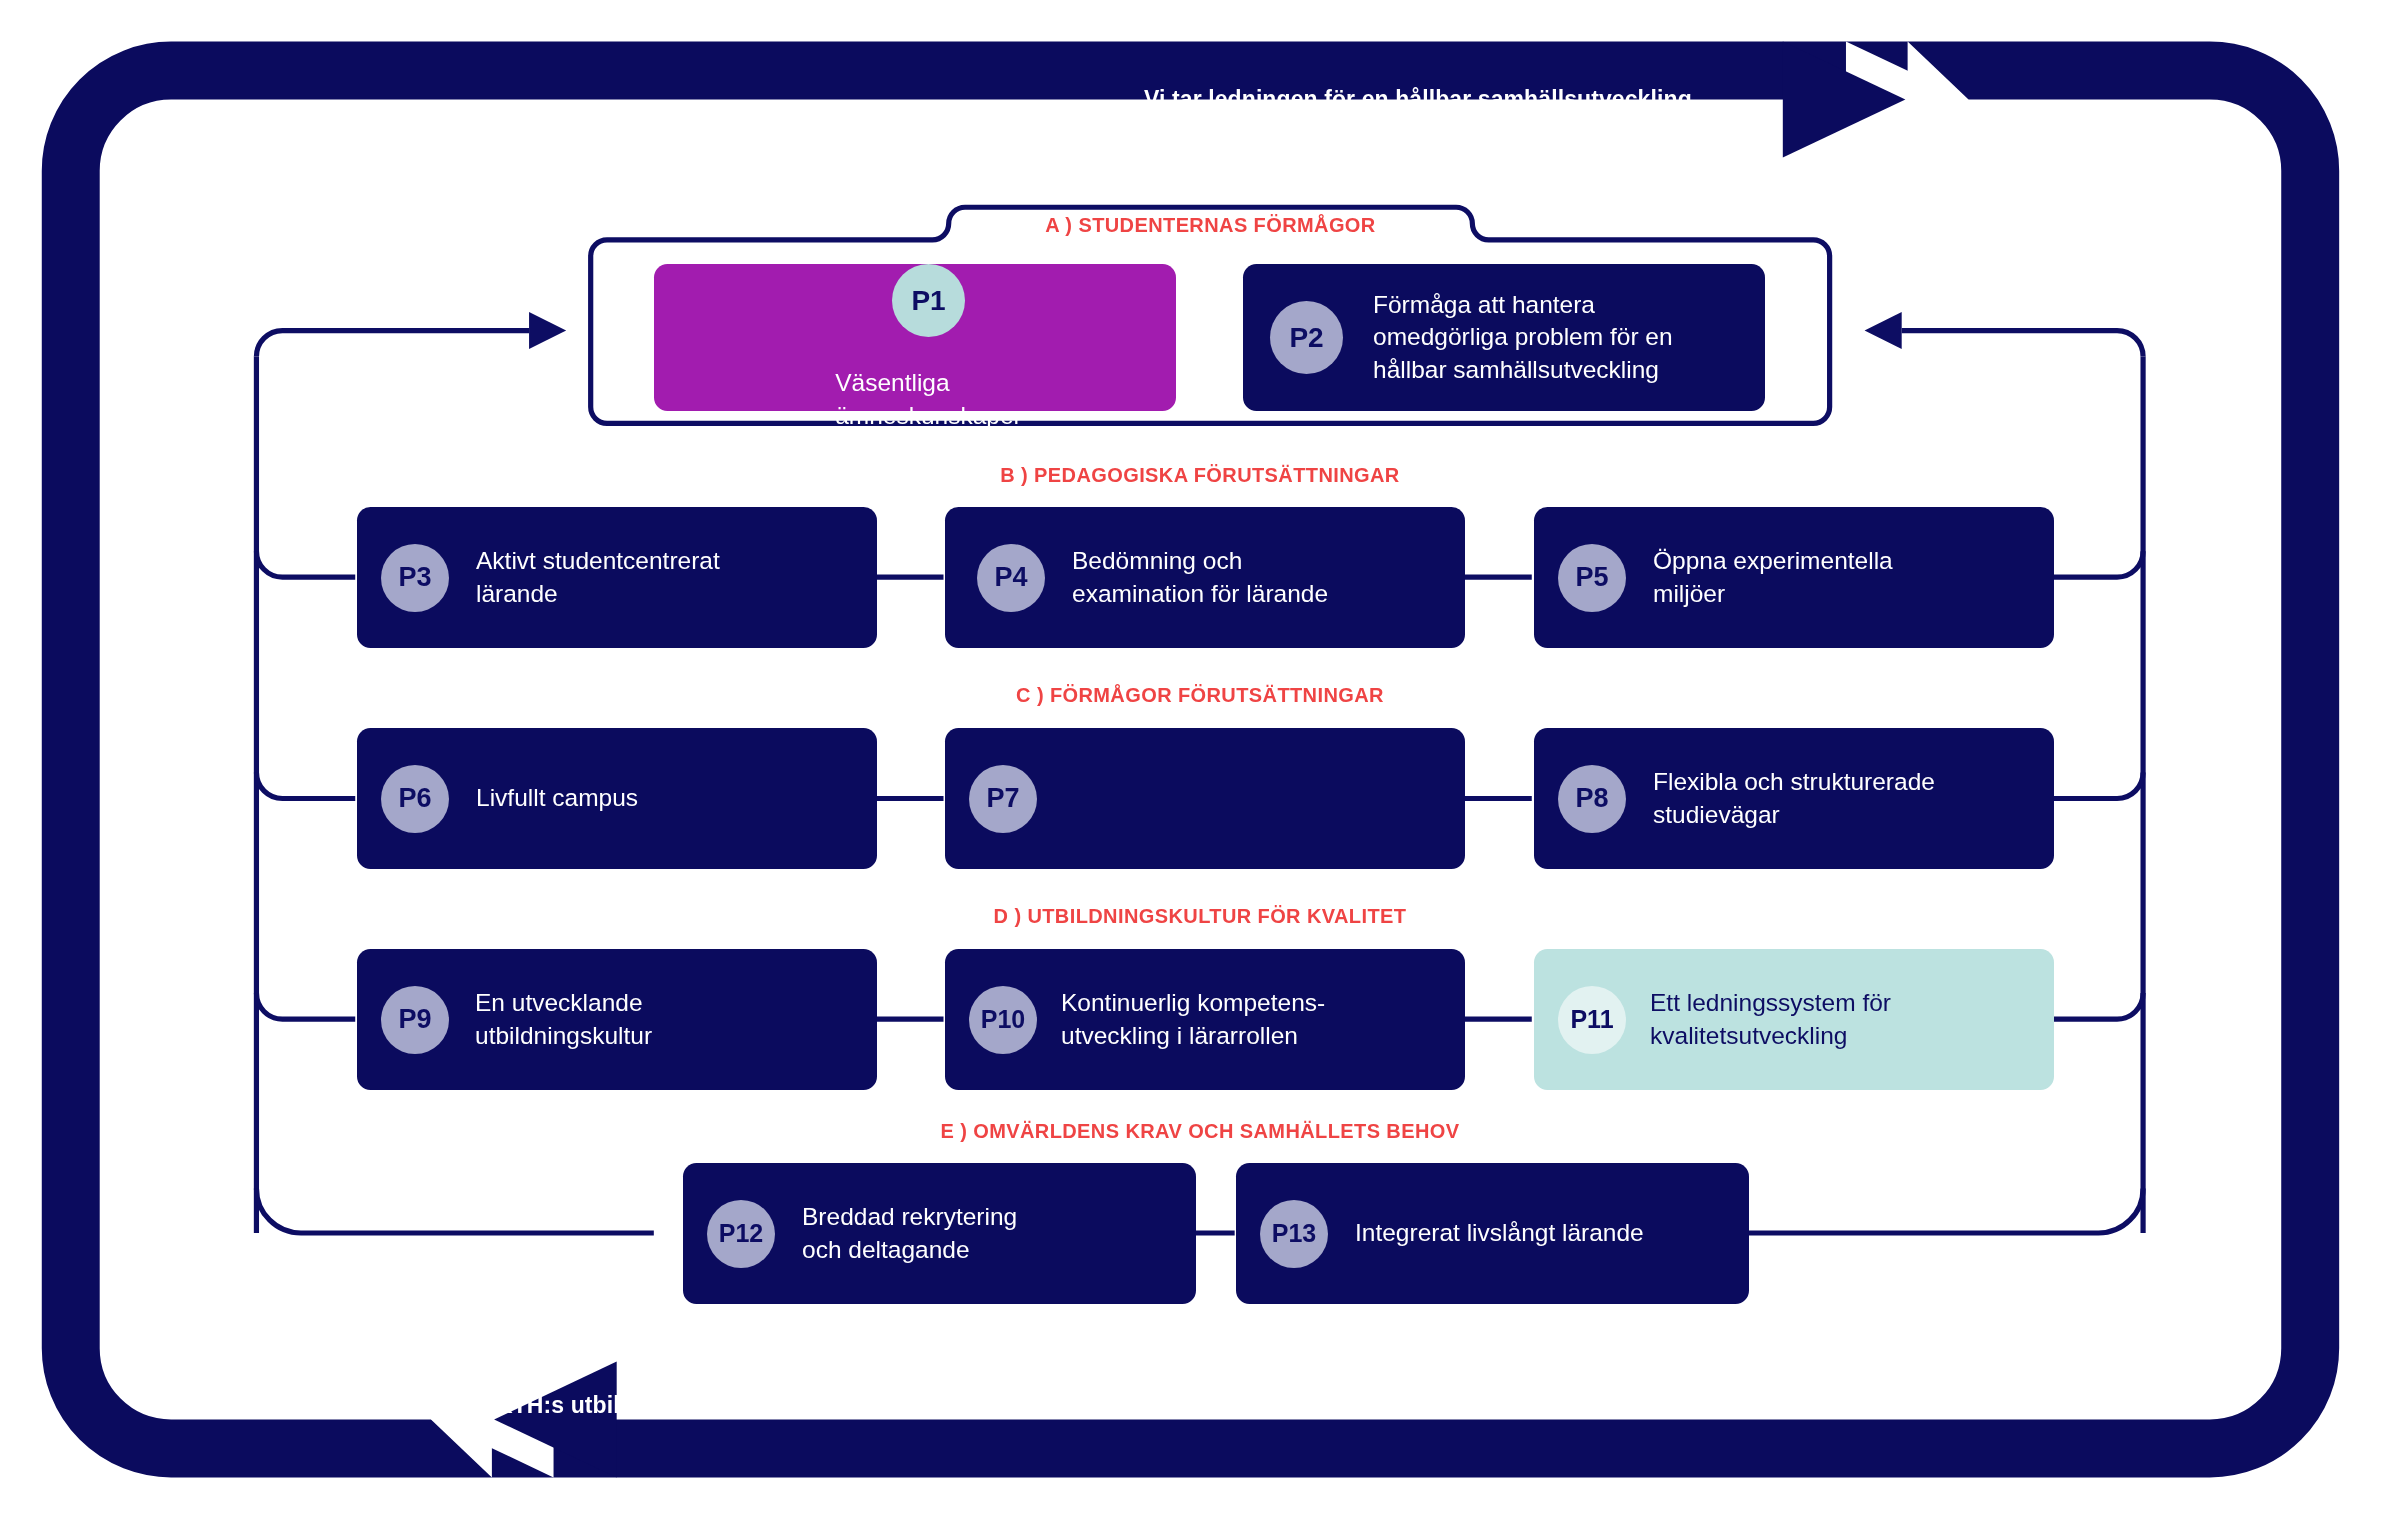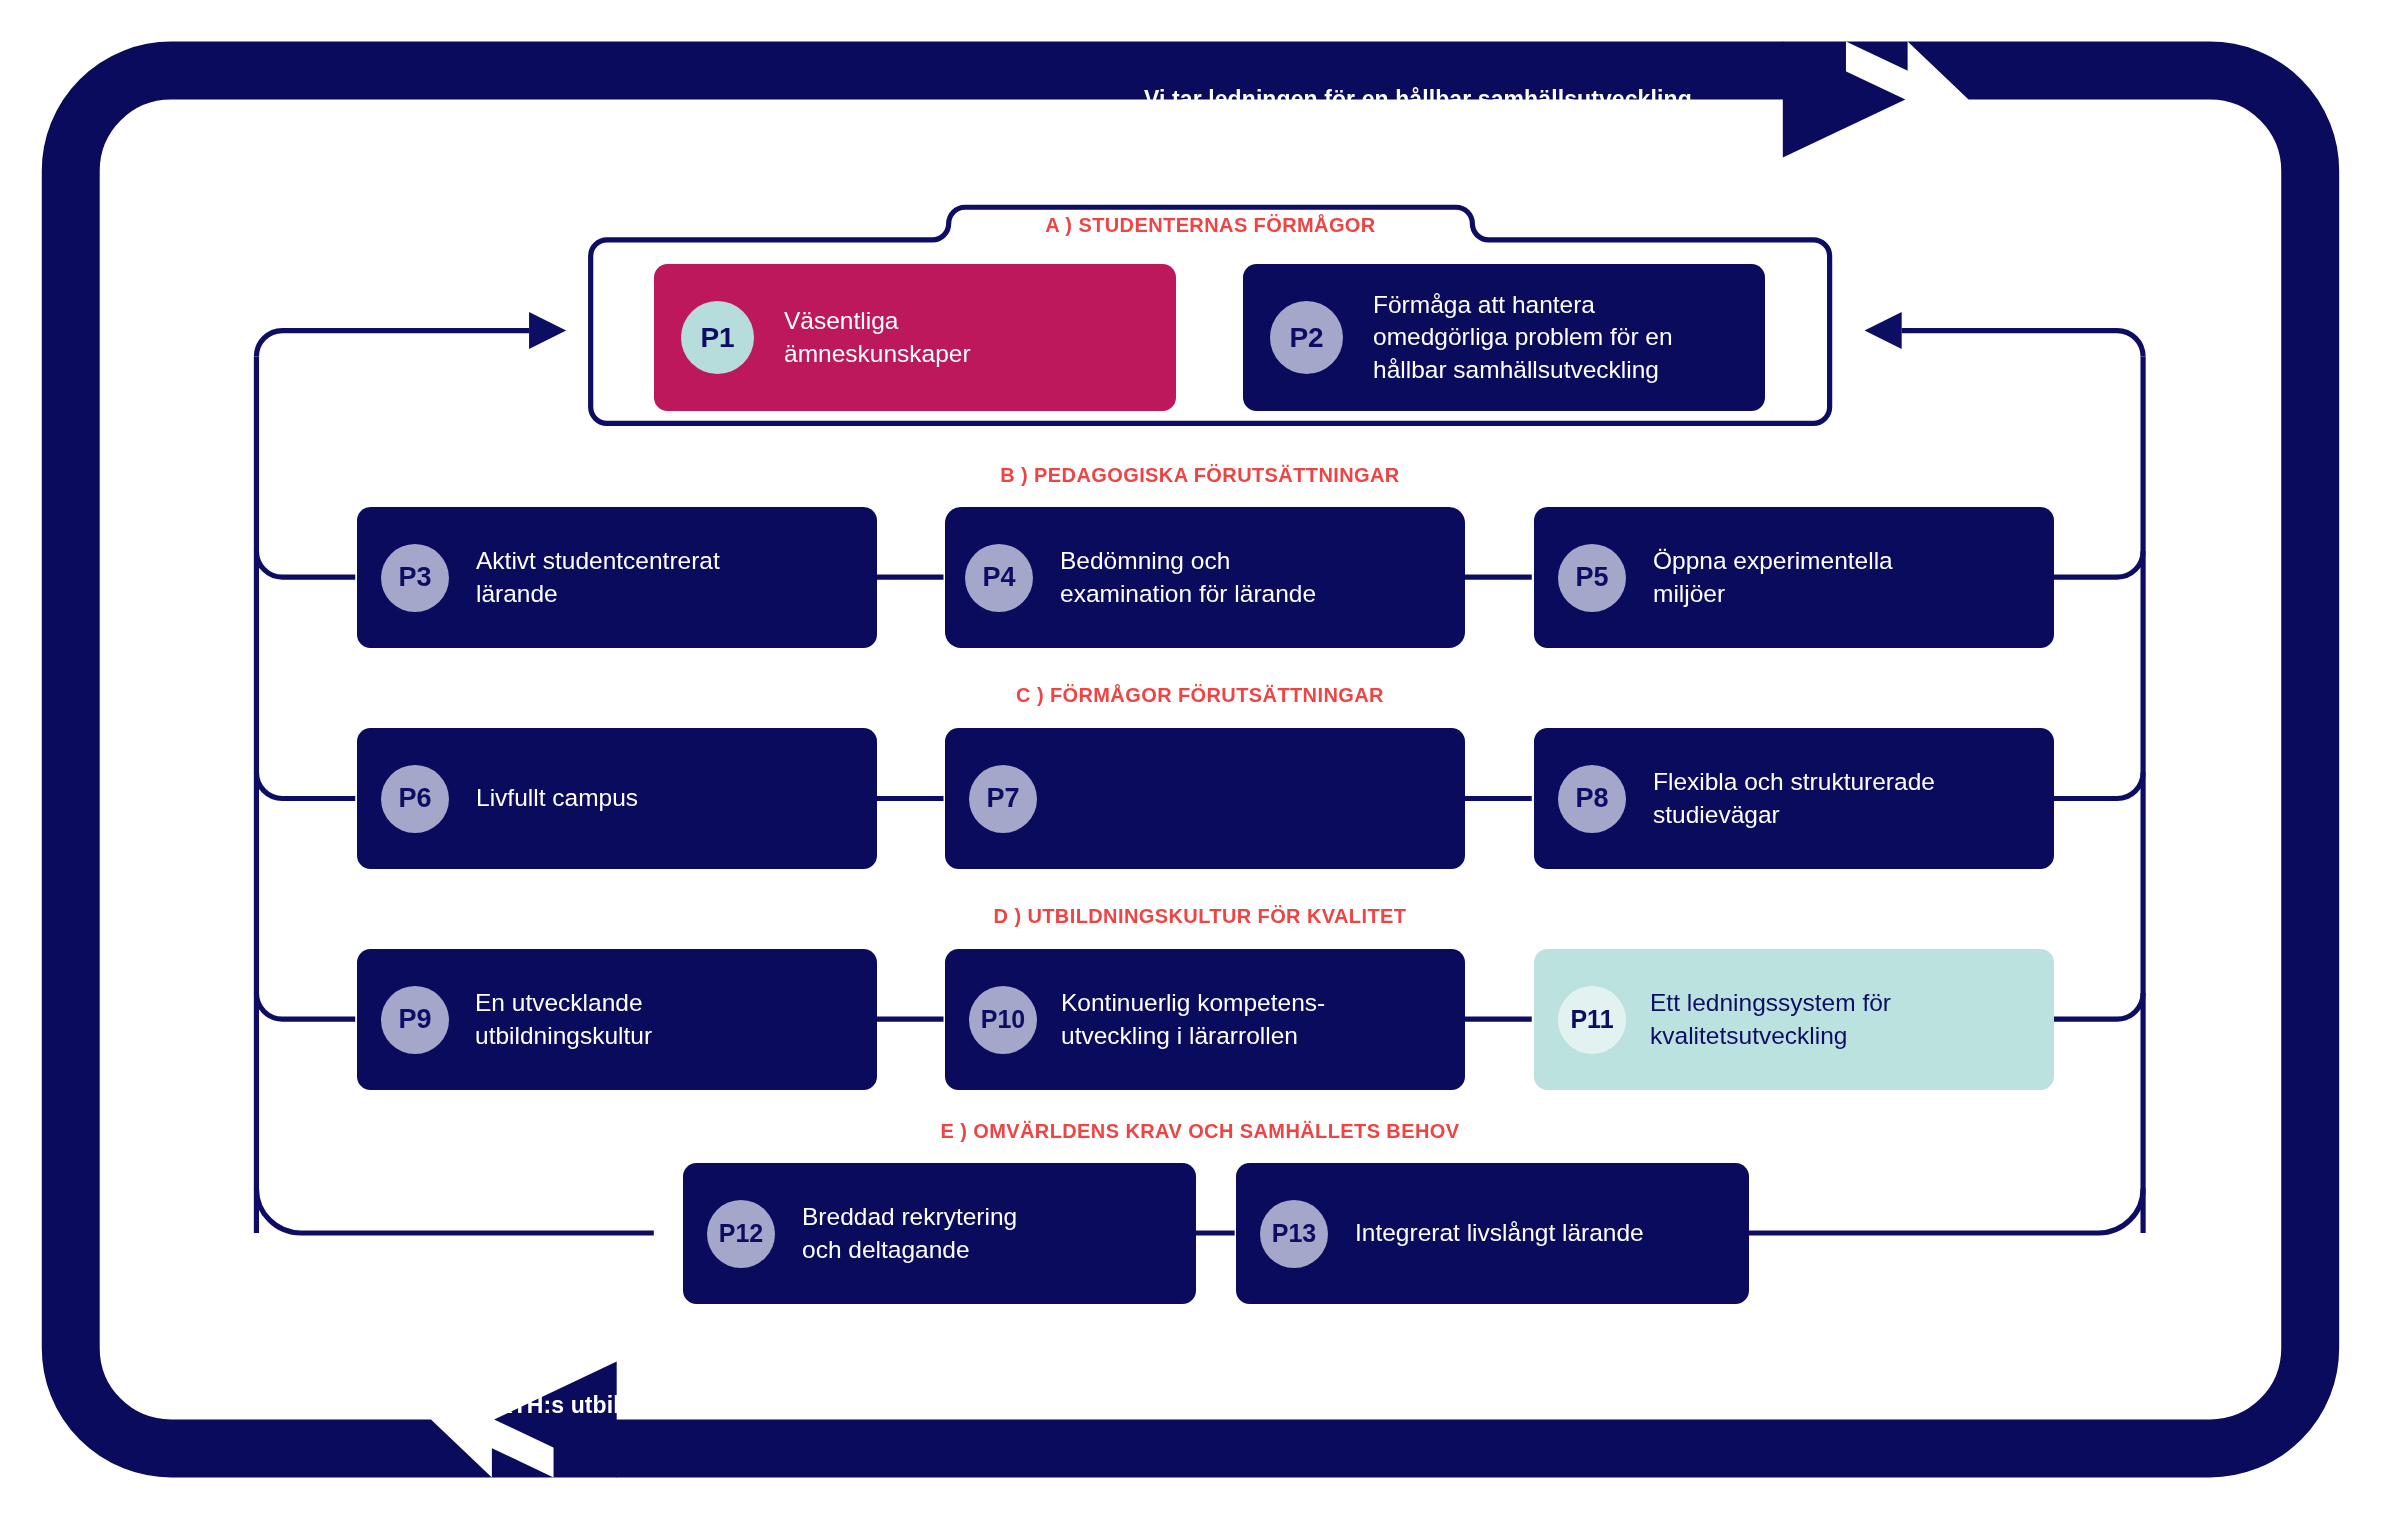--- a/index.html
+++ b/index.html
@@ -25,21 +25,21 @@
     position:absolute;color:#ef4444;font-size:20px;font-weight:700;
     letter-spacing:0.4px;white-space:nowrap;text-align:center;
   }
 
   
   .card{
     position:absolute;border-radius:13.4px;display:flex;align-items:center;
     box-sizing:border-box;
   }
   .card.navy{background:#0b0b5e;}
-  .card.teal{background:#be185d;}
+  .card.teal{background:#a21caf;flex-direction:column;}
   .card.aqua{background:#bce2e0;}
 
   .badge{
     flex:0 0 auto;border-radius:50%;display:flex;align-items:center;
     justify-content:center;font-weight:700;color:#0d0d63;
   }
   .badge.lav{background:#a4a7ca;}
   .badge.ltteal{background:#b7dcdc;}
   .badge.paleteal{background:#e2f2f1;}
 
@@ -154,21 +154,21 @@
   </div>
 
   <div class="card navy" style="left:357px;top:507px;width:520px;height:141px;padding-left:24px;gap:27px;">
     <div class="badge lav" style="width:68px;height:68px;font-size:27px;">
       <span>P3</span>
     </div>
     <div class="card-text">Aktivt studentcentrerat
 lärande</div>
   </div>
 
-  <div class="card navy" style="left:945px;top:507px;width:520px;height:141px;padding-left:20px;gap:27px;border-radius:16px;">
+  <div class="card navy" style="left:945px;top:507px;width:520px;height:141px;padding-left:32px;gap:27px;">
     <div class="badge lav" style="width:68px;height:68px;font-size:27px;">
       <span>P4</span>
     </div>
     <div class="card-text">Bedömning och
 examination för lärande</div>
   </div>
 
   <div class="card navy" style="left:1534px;top:507px;width:520px;height:141px;padding-left:24px;gap:27px;">
     <div class="badge lav" style="width:68px;height:68px;font-size:27px;">
       <span>P5</span>

